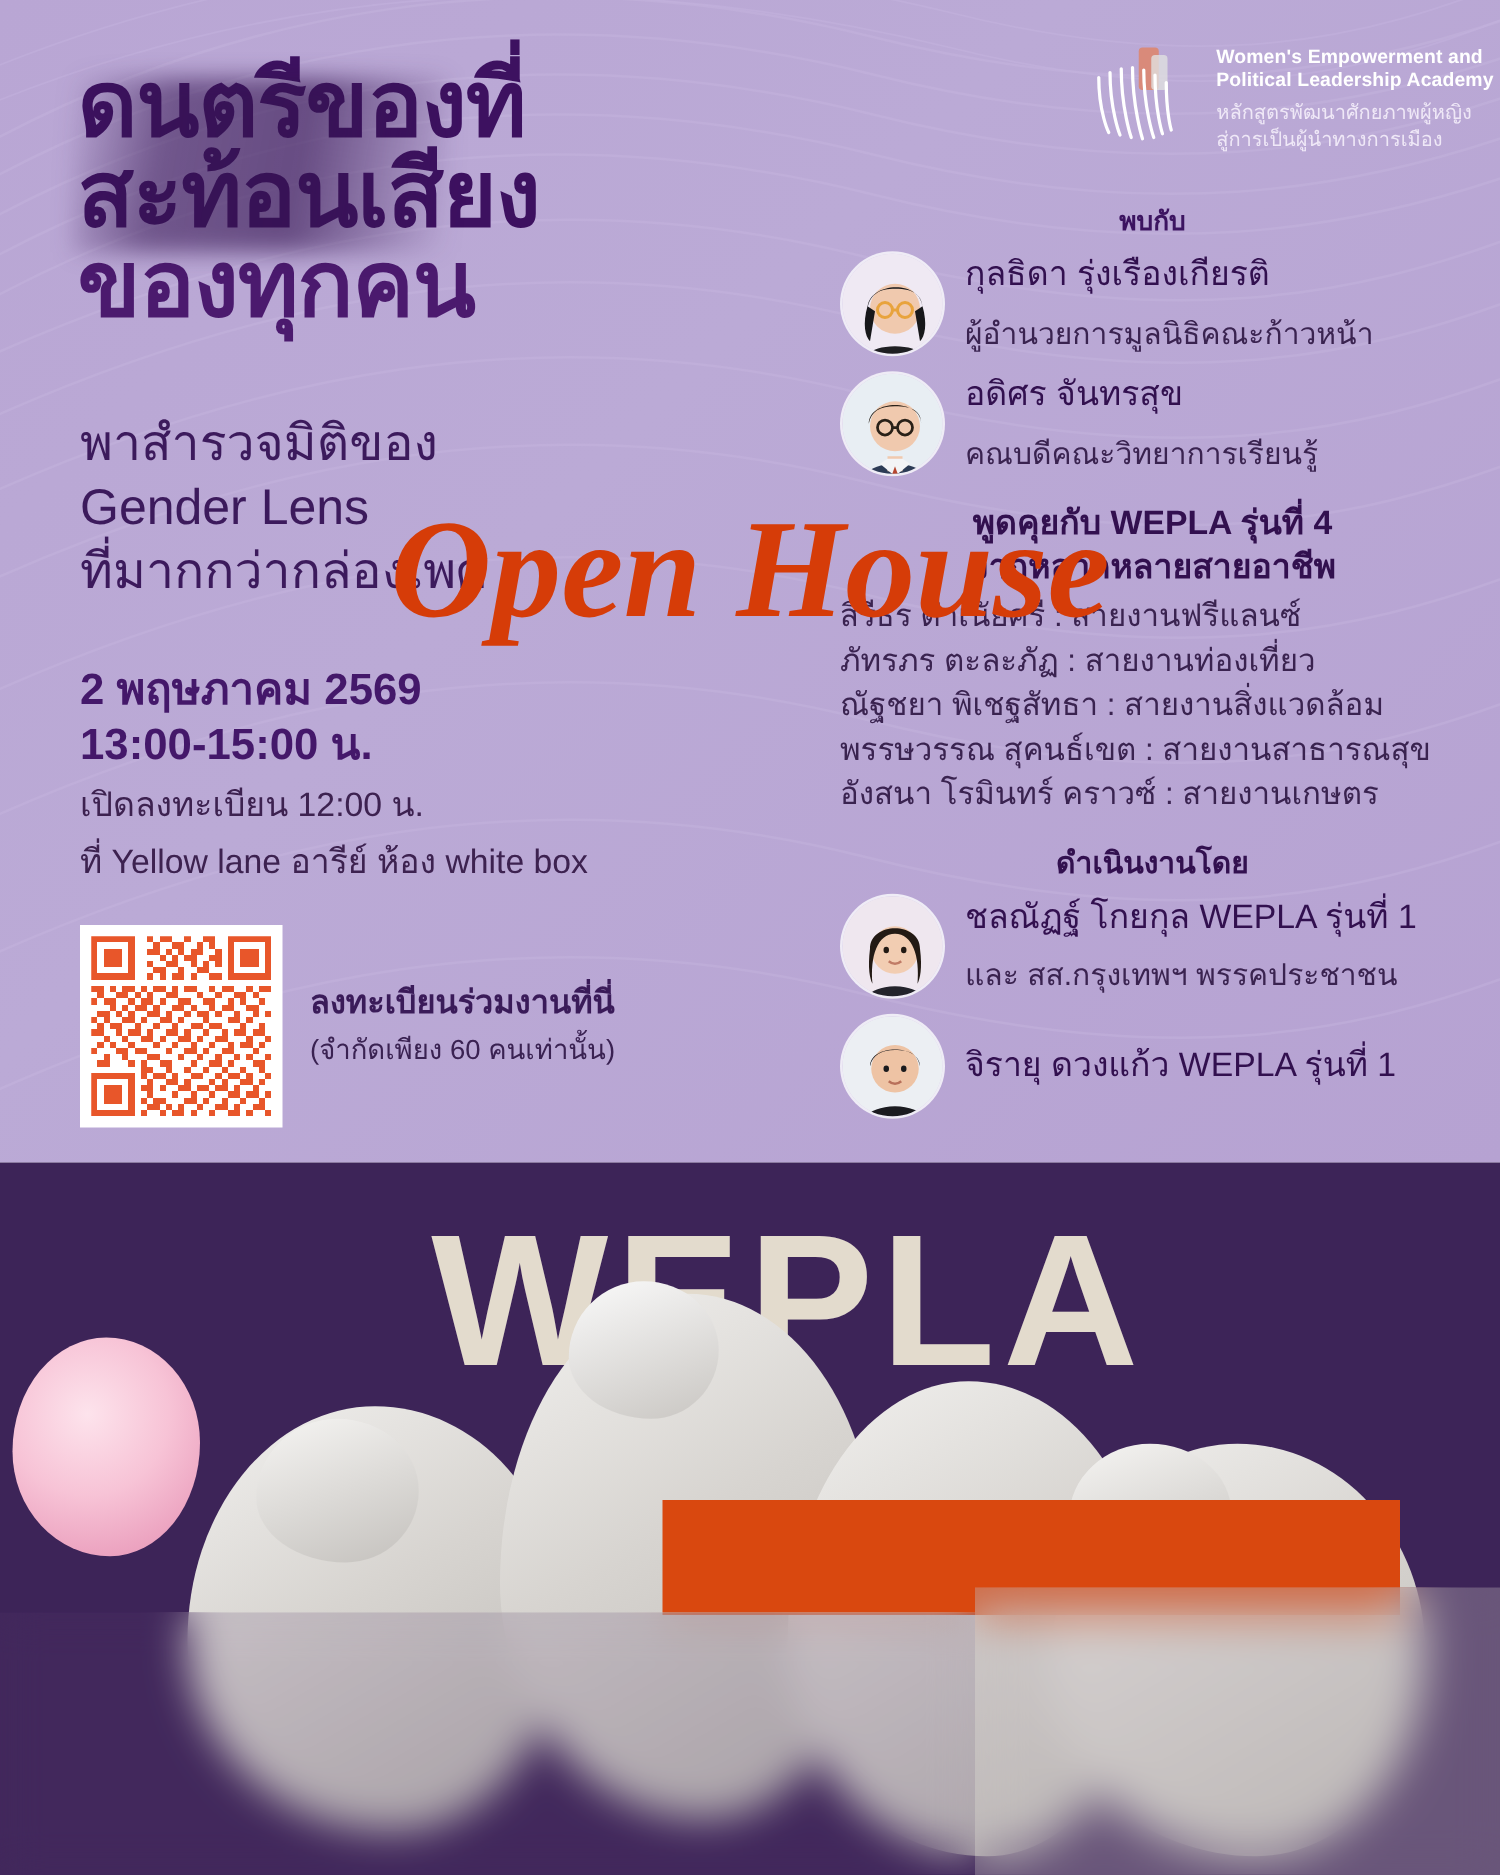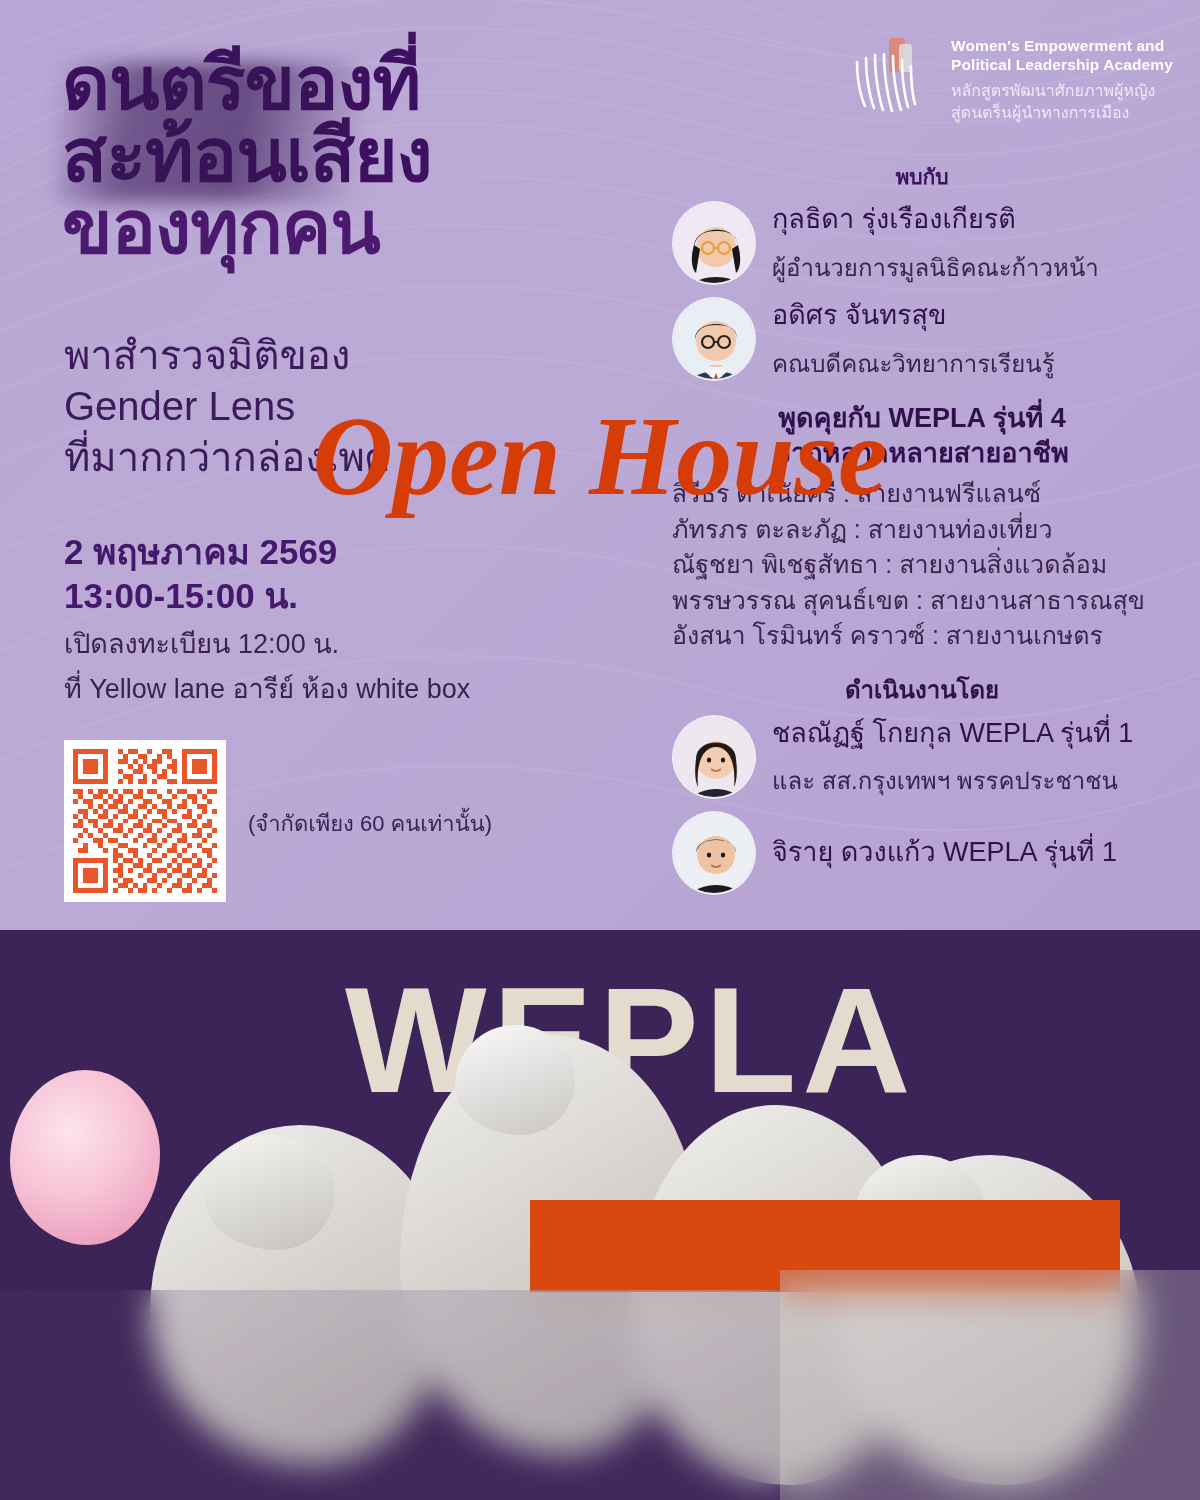--- a/index.html
+++ b/index.html
@@ -24,21 +24,21 @@
     overflow: hidden;
   }
   .wave-layer {
     position: absolute; inset: 0;
     opacity: .45;
   }
 
   
   .logo-block {
     position: absolute;
-    left: 845px; top: 28px;
+    left: 867px; top: 28px;
     width: 330px;
     display: flex;
     gap: 14px;
     align-items: flex-start;
   }
   .logo-mark {
     position: relative;
     width: 92px; height: 92px;
     flex: none;
   }
@@ -310,21 +310,21 @@
             <path d="M48,28 C48,59 56,82 56,82"></path>
             <path d="M57,32 C57,61 63,79 63,79"></path>
             <path d="M66,38 C66,63 70,76 70,76"></path>
           </g>
         </svg>
       </div>
       <div class="logo-text">
         <div class="logo-title">Women's Empowerment and Political Leadership Academy</div>
         <div class="logo-sub">
           <div>หลักสูตรพัฒนาศักยภาพผู้หญิง</div>
-          <div>สู่ดนตร็นผู้นำทางการเมือง</div>
+          <div>สู่การเป็นผู้นำทางการเมือง</div>
         </div>
       </div>
       <style>.logo-title{} </style>
     </div>
 
     <div class="headline">
       <div class="headline-line masked">ดนตรีของที่</div>
       <div class="headline-line masked">สะท้อนเสียง</div>
       <div class="headline-line">ของทุกคน</div>
       <div class="headline-blur"></div>
@@ -561,20 +561,21 @@
               <rect x="13" y="28" width="2" height="1"></rect>
               <rect x="16" y="28" width="1" height="1"></rect>
               <rect x="19" y="28" width="1" height="1"></rect>
               <rect x="22" y="28" width="2" height="1"></rect>
               <rect x="25" y="28" width="1" height="1"></rect>
               <rect x="28" y="28" width="1" height="1"></rect>
           </g>
         </svg>
       </div>
       <div class="qr-caption">
+        <div class="qr-caption-main">ลงทะเบียนร่วมงานที่นี่</div>
         <div class="qr-caption-sub">(จำกัดเพียง 60 คนเท่านั้น)</div>
       </div>
     </div>
 
     <div class="right-col">
 
       <div class="sec-label">พบกับ</div>
 
       <div class="speaker">
         <div class="avatar">

